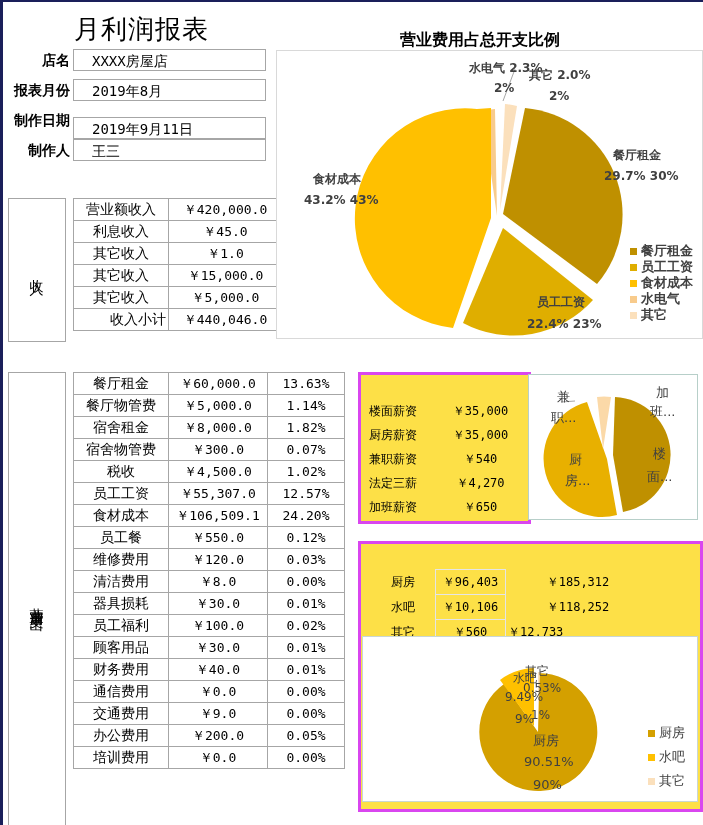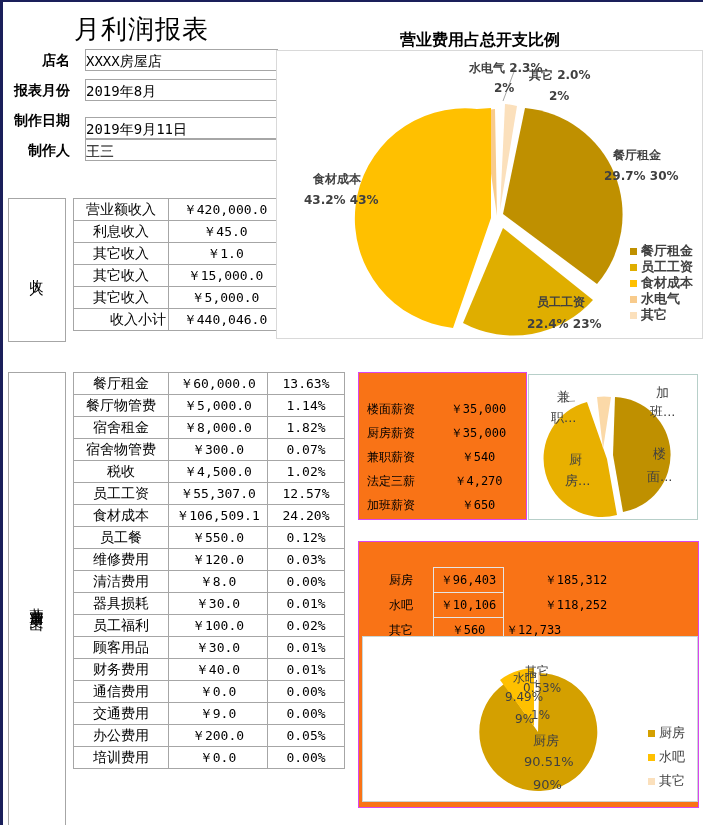--- a/index.html
+++ b/index.html
@@ -2,32 +2,32 @@
 <html><head>
 <meta charset="utf-8">
 <style>
   html, body { margin:0; padding:0; }
   body { width:703px; height:825px; position:relative; overflow:hidden; background:#fff;
          font-family:"DejaVu Sans","Liberation Sans",sans-serif; color:#000; }
   .frame-top { position:absolute; left:0; top:0; width:703px; height:2px; background:#1a1f5a; }
   .frame-left { position:absolute; left:0; top:0; width:3px; height:825px; background:#1a1f5a; }
   .title { position:absolute; left:74px; top:12px; font-size:26px; font-family:"DejaVu Serif","Liberation Serif",serif; letter-spacing:1px; }
   .info-label { position:absolute; width:70px; text-align:right; font-weight:bold; font-size:14px; height:24px; line-height:24px; white-space:nowrap; overflow:hidden; direction:rtl; }
-  .info-box { position:absolute; left:73px; width:193px; height:22px; border:1px solid #a6a6a6; font-size:14px; line-height:22px; padding-left:0; box-sizing:border-box; font-family:"DejaVu Sans Mono","Liberation Mono",monospace;margin-left:12px; }
+  .info-box { position:absolute; left:73px; width:193px; height:22px; border:1px solid #a6a6a6; font-size:14px; line-height:22px; padding-left:18px; box-sizing:border-box; font-family:"DejaVu Sans Mono","Liberation Mono",monospace; }
   .sidebox { position:absolute; left:8px; width:58px; border:1px solid #a6a6a6; box-sizing:border-box; display:flex; align-items:center; justify-content:center; }
   .vtext { writing-mode:vertical-rl; font-size:14px; letter-spacing:2px; }
   table.grid { position:absolute; border-collapse:collapse; }
   table.grid td { border:1px solid #a6a6a6; height:22px; padding:0 2px; font-size:14px; text-align:center; white-space:nowrap; box-sizing:border-box; }
   table.grid td.mono { font-family:"DejaVu Sans Mono","Liberation Mono",monospace; font-size:13px; }
   .chart-box { position:absolute; border:1px solid #d9d9d9; background:#fff; }
   .chart-title { position:absolute; left:400px; top:30px; font-size:16px; font-weight:bold; font-family:"DejaVu Serif","Liberation Serif",serif; }
   .lbl { position:absolute; font-size:12px; color:#404040; white-space:nowrap; font-family:"DejaVu Sans","Liberation Sans",sans-serif; }
   .legend { position:absolute; font-size:13px; color:#404040; line-height:16px; }
   .legend .sw { display:inline-block; width:7px; height:7px; margin-right:4px; vertical-align:middle; }
-  .teal-box { position:absolute; border:1px solid #d946ef; background:#f97316; }
+  .teal-box { position:absolute; border:3px solid #d946ef; background:#fde047; }
   table.mini { position:absolute; border-collapse:collapse; }
   table.mini td { font-size:12px; height:24px; padding:0 2px; white-space:nowrap; font-family:"DejaVu Sans Mono","Liberation Mono",monospace; }
   table.mini td.name { font-family:"DejaVu Sans","Liberation Sans",sans-serif; }
 </style>
 </head>
 <body>
 
 <div class="frame-top"></div>
 <div class="frame-left"></div>
 

